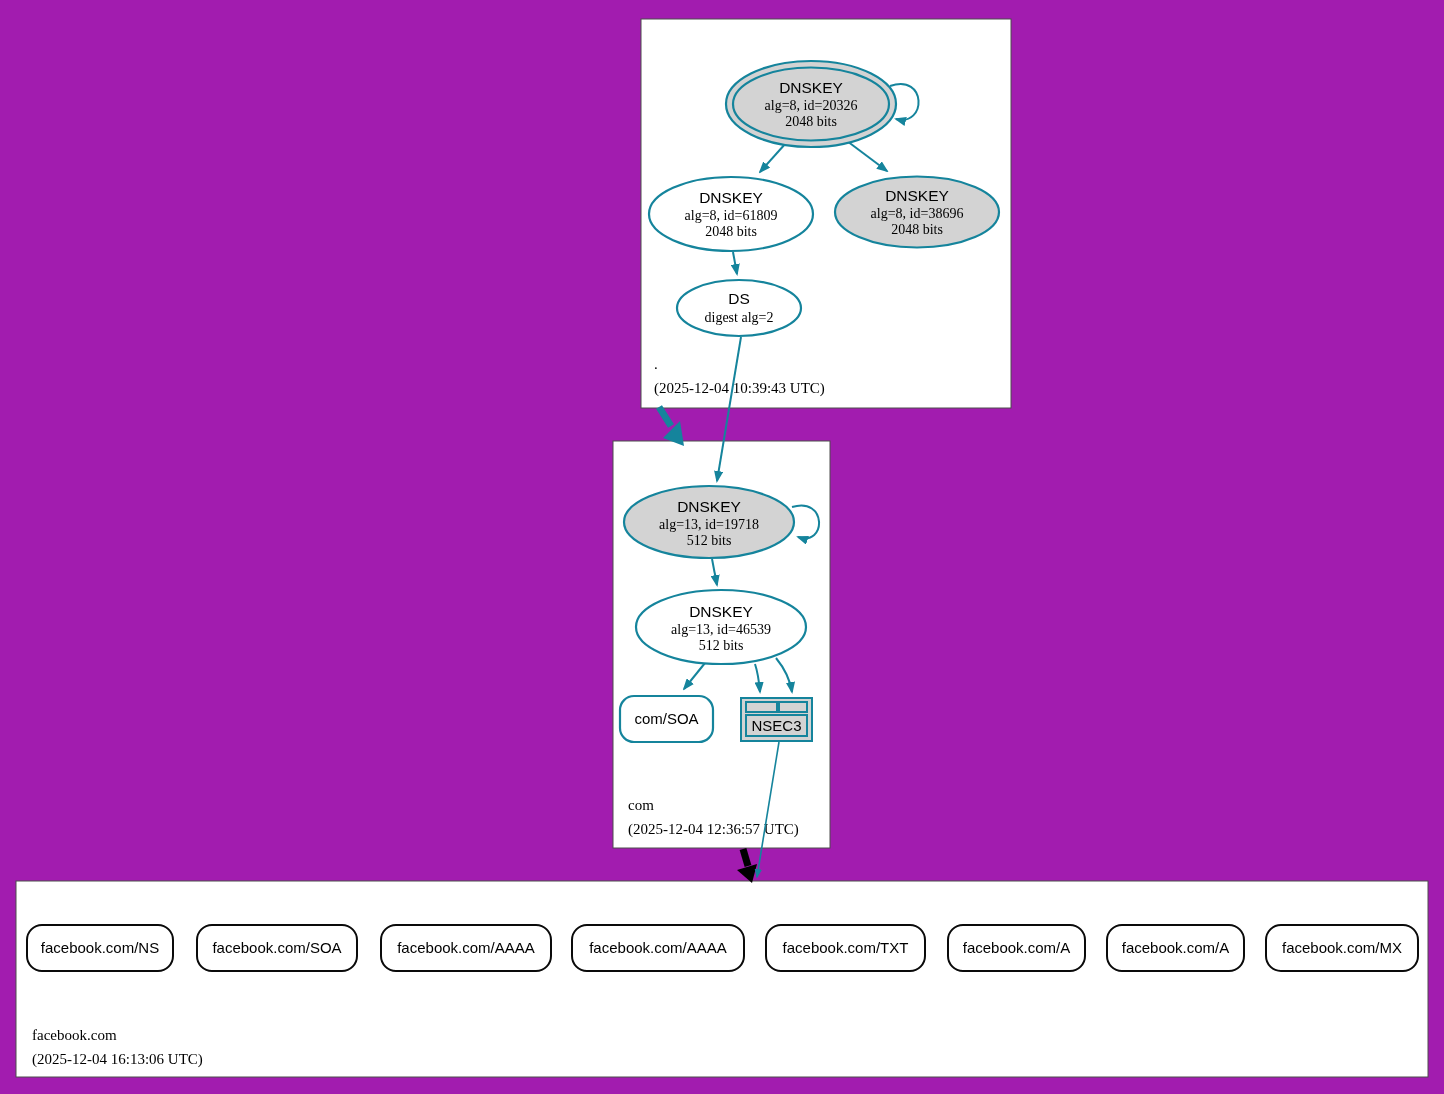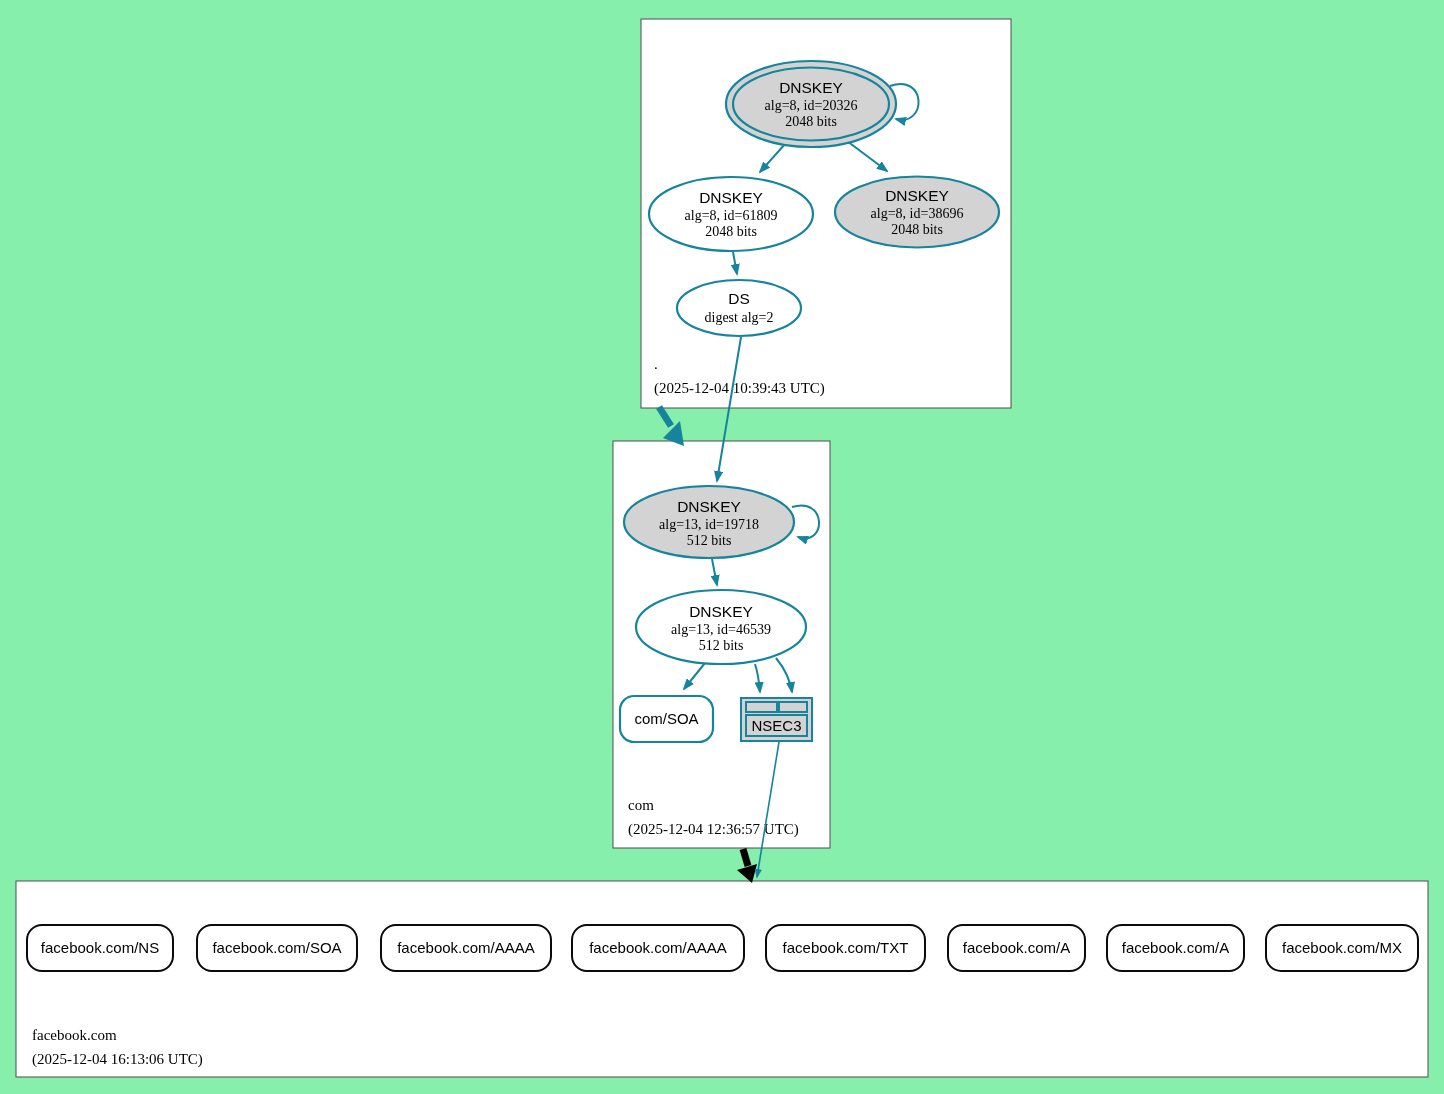--- a/index.html
+++ b/index.html
@@ -1,16 +1,16 @@
 <!DOCTYPE html>
 <html><head>
 <meta charset="utf-8">
 <style>
   html,body { margin:0; padding:0; background:#ffffff; }
-  .canvas { position:relative; width:1444px; height:1094px; background:#86efac; overflow:hidden; }
+  .canvas { position:relative; width:1444px; height:1094px; background:#a21caf; overflow:hidden; }
   svg { display:block; }
   .t-sans  { font-family:"Liberation Sans", sans-serif; fill:#000000; }
   .t-serif { font-family:"Liberation Serif", serif; fill:#000000; }
   .node-title  { font-size:15.5px; }
   .node-detail { font-size:14px; }
   .rrset-label { font-size:15px; }
   .zone-name   { font-size:15px; }
   .zone-ts     { font-size:15px; }
   .cluster { fill:#ffffff; stroke:#4d4d4d; stroke-width:1; }
   .ell-secure { stroke:#15849c; stroke-width:2.2; }

